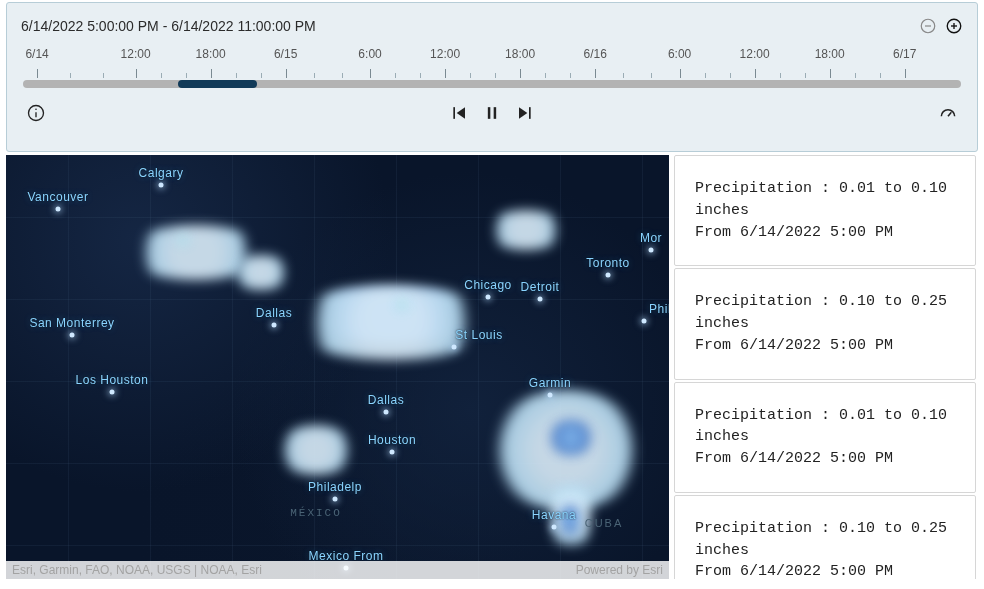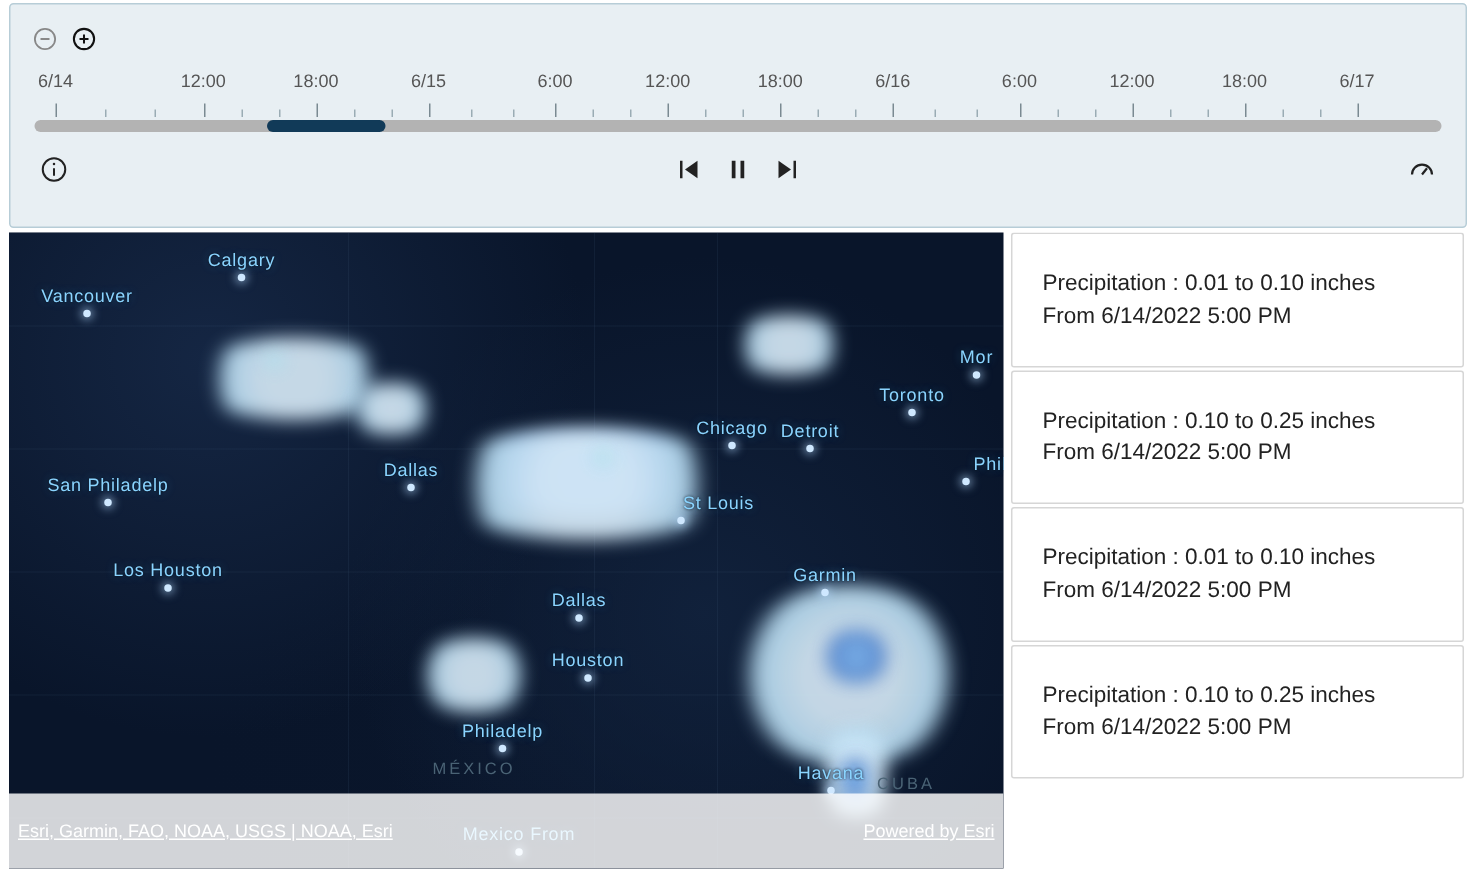--- a/index.html
+++ b/index.html
@@ -158,50 +158,51 @@
      letter-spacing:2px;
      transform:translate(-50%,-50%);
      pointer-events:none;
   }
   .attribution {
     position: absolute;
     bottom: 0; left: 0; right: 0;
     display: flex;
     justify-content: space-between;
     font-size: 12px;
-    color: #ffffff;
+    color: #a3a3a3;
     background: rgba(255,255,255,.82);
-    padding: 18px 6px;
-    text-decoration: underline;
+    padding: 2px 6px;
   }
 
   .panel {
     flex: 1;
     height: 424px;
     overflow-y: auto;
     padding: 0;
   }
   .card {
     border: 1px solid #d6d6d6;
     border-radius: 2px;
     padding: 22px 20px;
     margin: 0 8px 2px 5px;
     background: #fff;
   }
   .card-line {
     font-size: 15px;
     color: #222;
     line-height: 1.45;
+    font-family: Liberation Mono, monospace;
   }
 </style>
 </head>
 <body>
 
 <div class="timeslider">
   <div class="ts-header">
+    <div class="ts-range-label">6/14/2022 5:00:00 PM - 6/14/2022 11:00:00 PM</div>
     <div class="ts-zoom-ctrls">
       <span>
         <svg width="18" height="18" viewBox="0 0 24 24" fill="none" stroke="#888" stroke-width="1.6">
             <circle cx="12" cy="12" r="9"></circle>
             <line x1="8" y1="12" x2="16" y2="12"></line>
           </svg>
       </span>
       <span>
         <svg width="18" height="18" viewBox="0 0 24 24" fill="none" stroke="#111" stroke-width="1.8">
             <circle cx="12" cy="12" r="9"></circle>
@@ -324,21 +325,21 @@
         <div class="precip med" style="left: 540px; top: 265px; width: 50px; height: 35px;"></div>
         <div class="precip light" style="left: 545px; top: 320px; width: 40px; height: 80px;"></div>
         <div class="precip med" style="left: 555px; top: 345px; width: 18px; height: 40px;"></div>
       </div>
     <div id="city-layer">
         <div class="city-dot" style="left: 155px; top: 30px;"></div>
         <div class="city" style="left: 155px; top: 18px;">Calgary</div>
         <div class="city-dot" style="left: 52px; top: 54px;"></div>
         <div class="city" style="left: 52px; top: 42px;">Vancouver</div>
         <div class="city-dot" style="left: 66px; top: 180px;"></div>
-        <div class="city" style="left: 66px; top: 168px;">San Philadelp</div>
+        <div class="city" style="left: 66px; top: 168px;">San Monterrey</div>
         <div class="city-dot" style="left: 106px; top: 237px;"></div>
         <div class="city" style="left: 106px; top: 225px;">Los Houston</div>
         <div class="city-dot" style="left: 268px; top: 170px;"></div>
         <div class="city" style="left: 268px; top: 158px;">Dallas</div>
         <div class="city-dot" style="left: 482px; top: 142px;"></div>
         <div class="city" style="left: 482px; top: 130px;">Chicago</div>
         <div class="city-dot" style="left: 448px; top: 192px;"></div>
         <div class="city" style="left: 473px; top: 180px;">St Louis</div>
         <div class="city-dot" style="left: 380px; top: 257px;"></div>
         <div class="city" style="left: 380px; top: 245px;">Dallas</div>
@@ -354,21 +355,21 @@
         <div class="city" style="left: 534px; top: 132px;">Detroit</div>
         <div class="city-dot" style="left: 602px; top: 120px;"></div>
         <div class="city" style="left: 602px; top: 108px;">Toronto</div>
         <div class="city-dot" style="left: 645px; top: 95px;"></div>
         <div class="city" style="left: 645px; top: 83px;">Mor</div>
         <div class="city-dot" style="left: 638px; top: 166px;"></div>
         <div class="city" style="left: 670px; top: 154px;">Philadelp</div>
         <div class="city-dot" style="left: 548px; top: 372px;"></div>
         <div class="city" style="left: 548px; top: 360px;">Havana</div>
       </div>
-    <div class="country-lbl" style="left:310px; top:358px;">MÉXICO</div>
+    <div class="country-lbl" style="left:310px; top:358px;font-family:Liberation Mono, monospace;">MÉXICO</div>
     <div class="country-lbl" style="left:598px; top:368px;">CUBA</div>
     <div class="attribution">
       <span>Esri, Garmin, FAO, NOAA, USGS | NOAA, Esri</span>
       <span>Powered by Esri</span>
     </div>
   </div>
 
   <div class="panel" id="panel">
       <div class="card">
         <div class="card-line">Precipitation : 0.01 to 0.10 inches</div>

